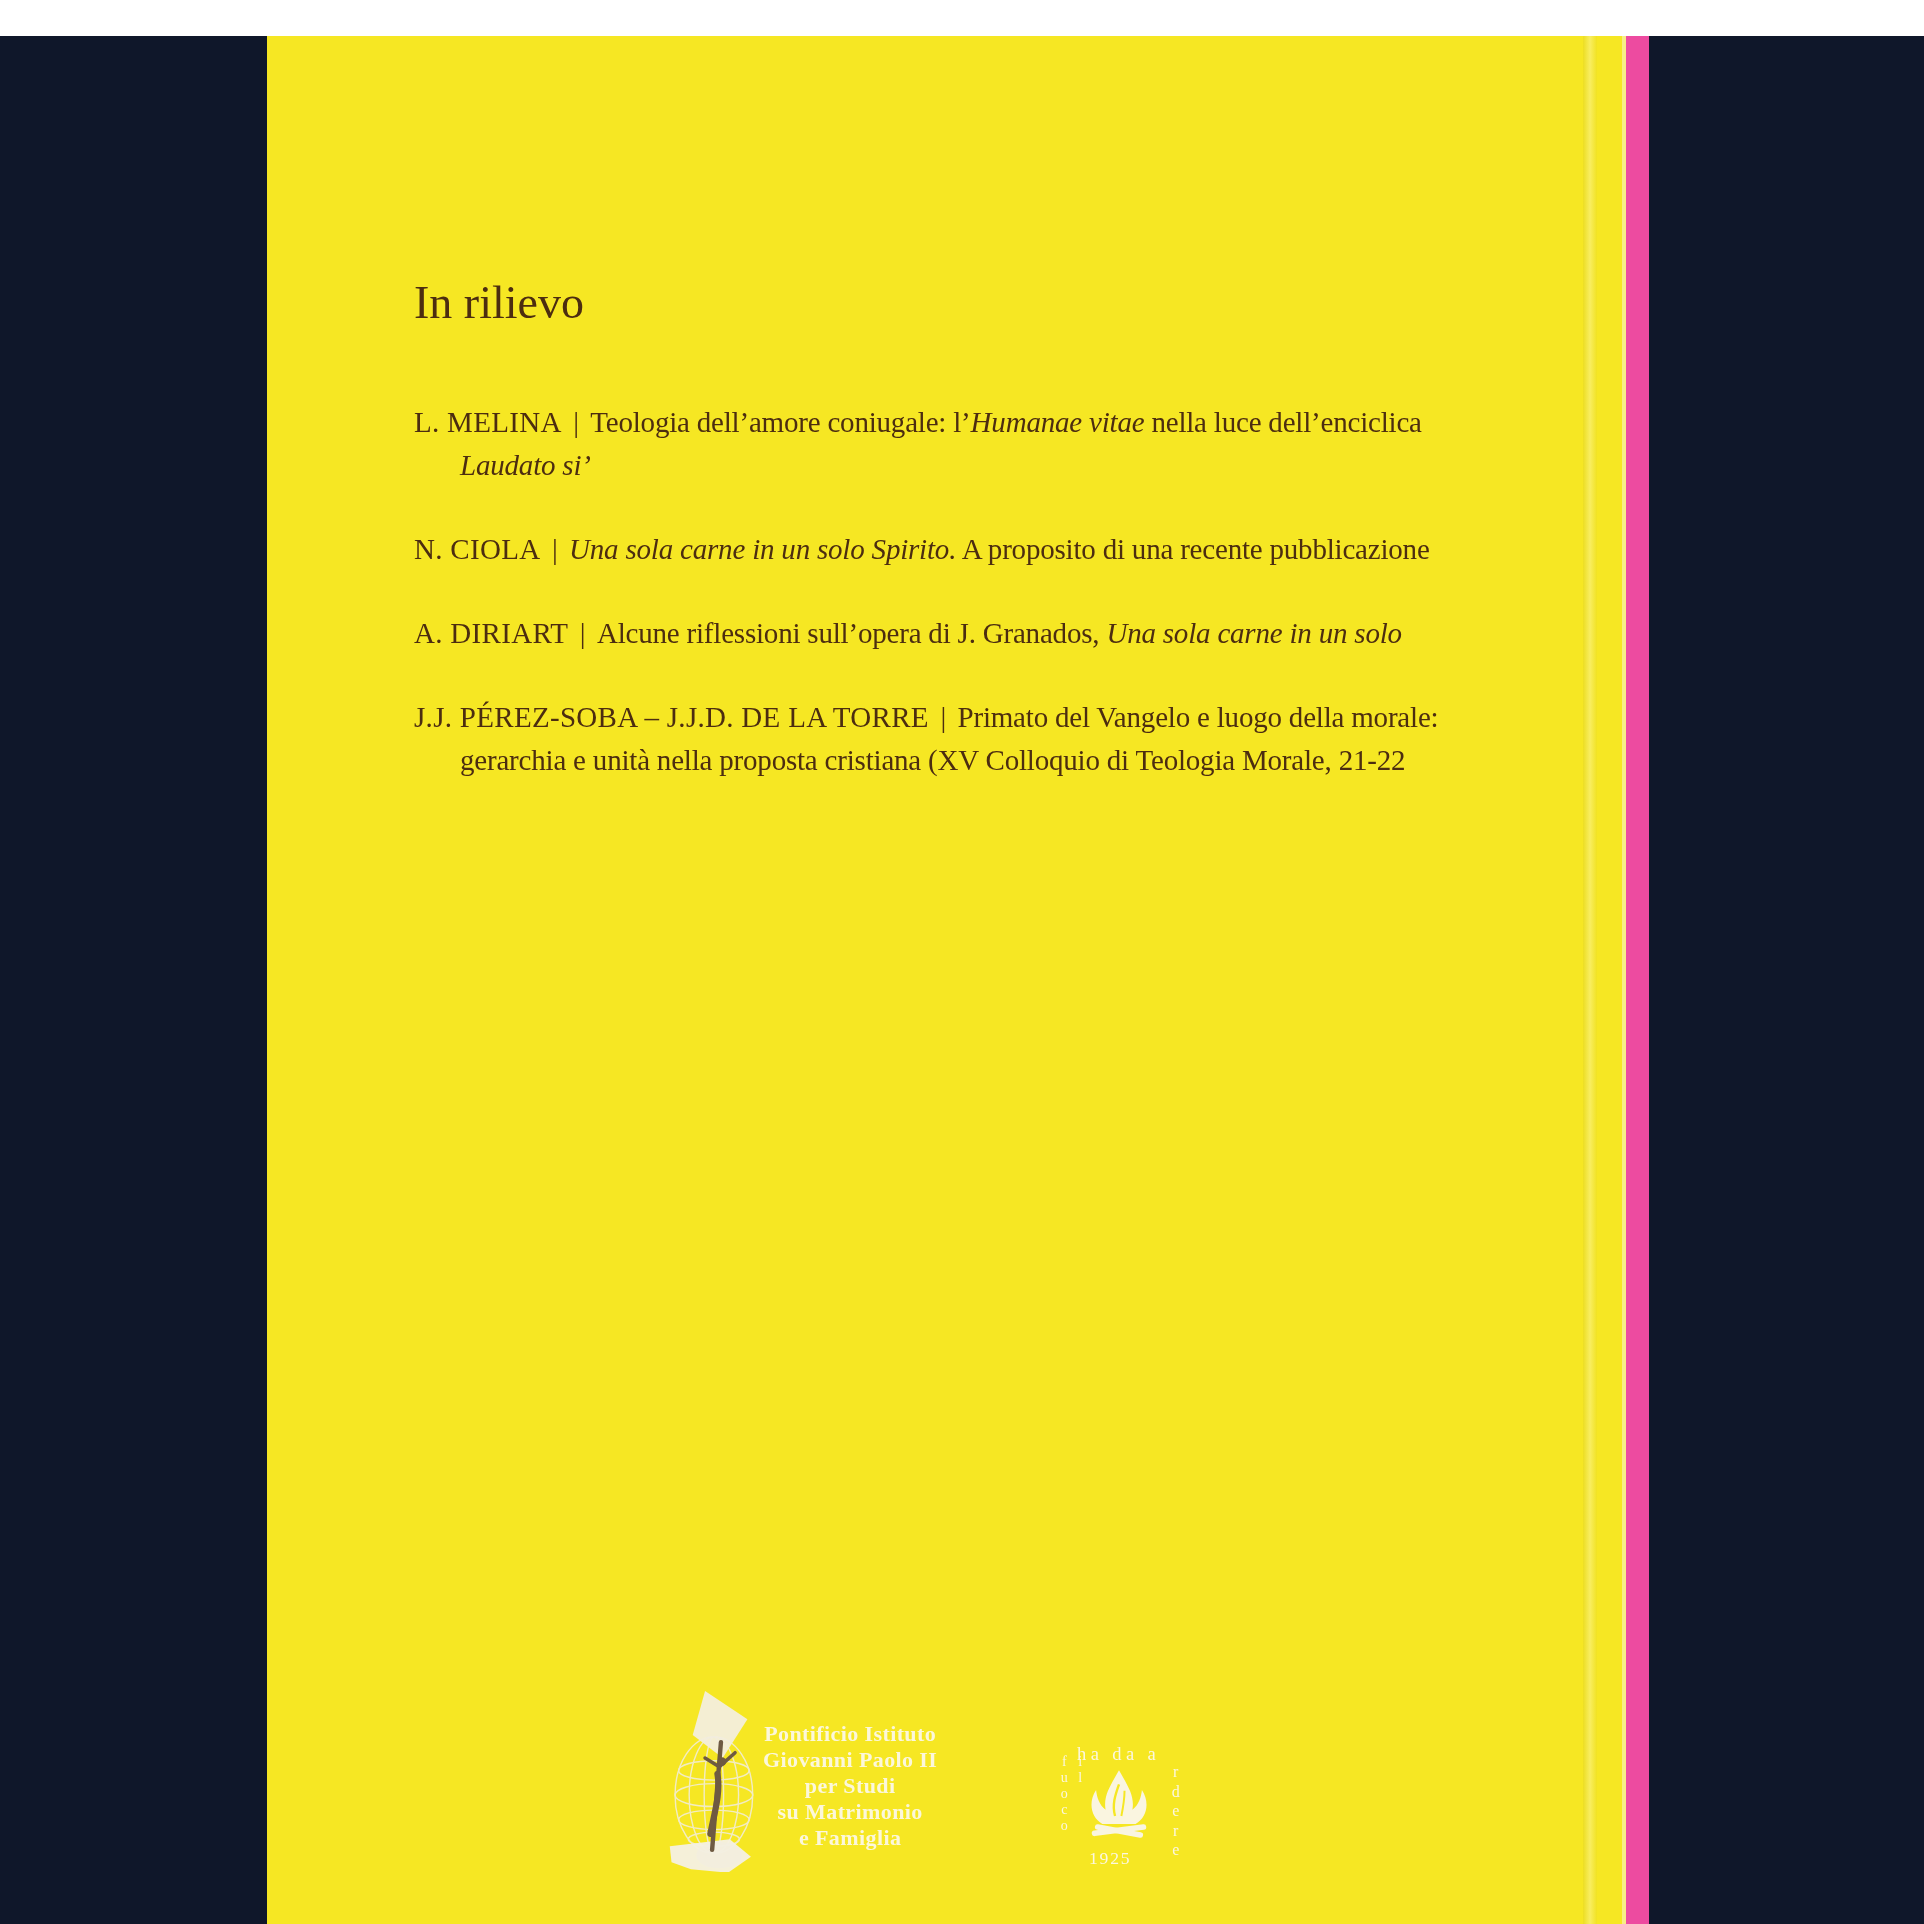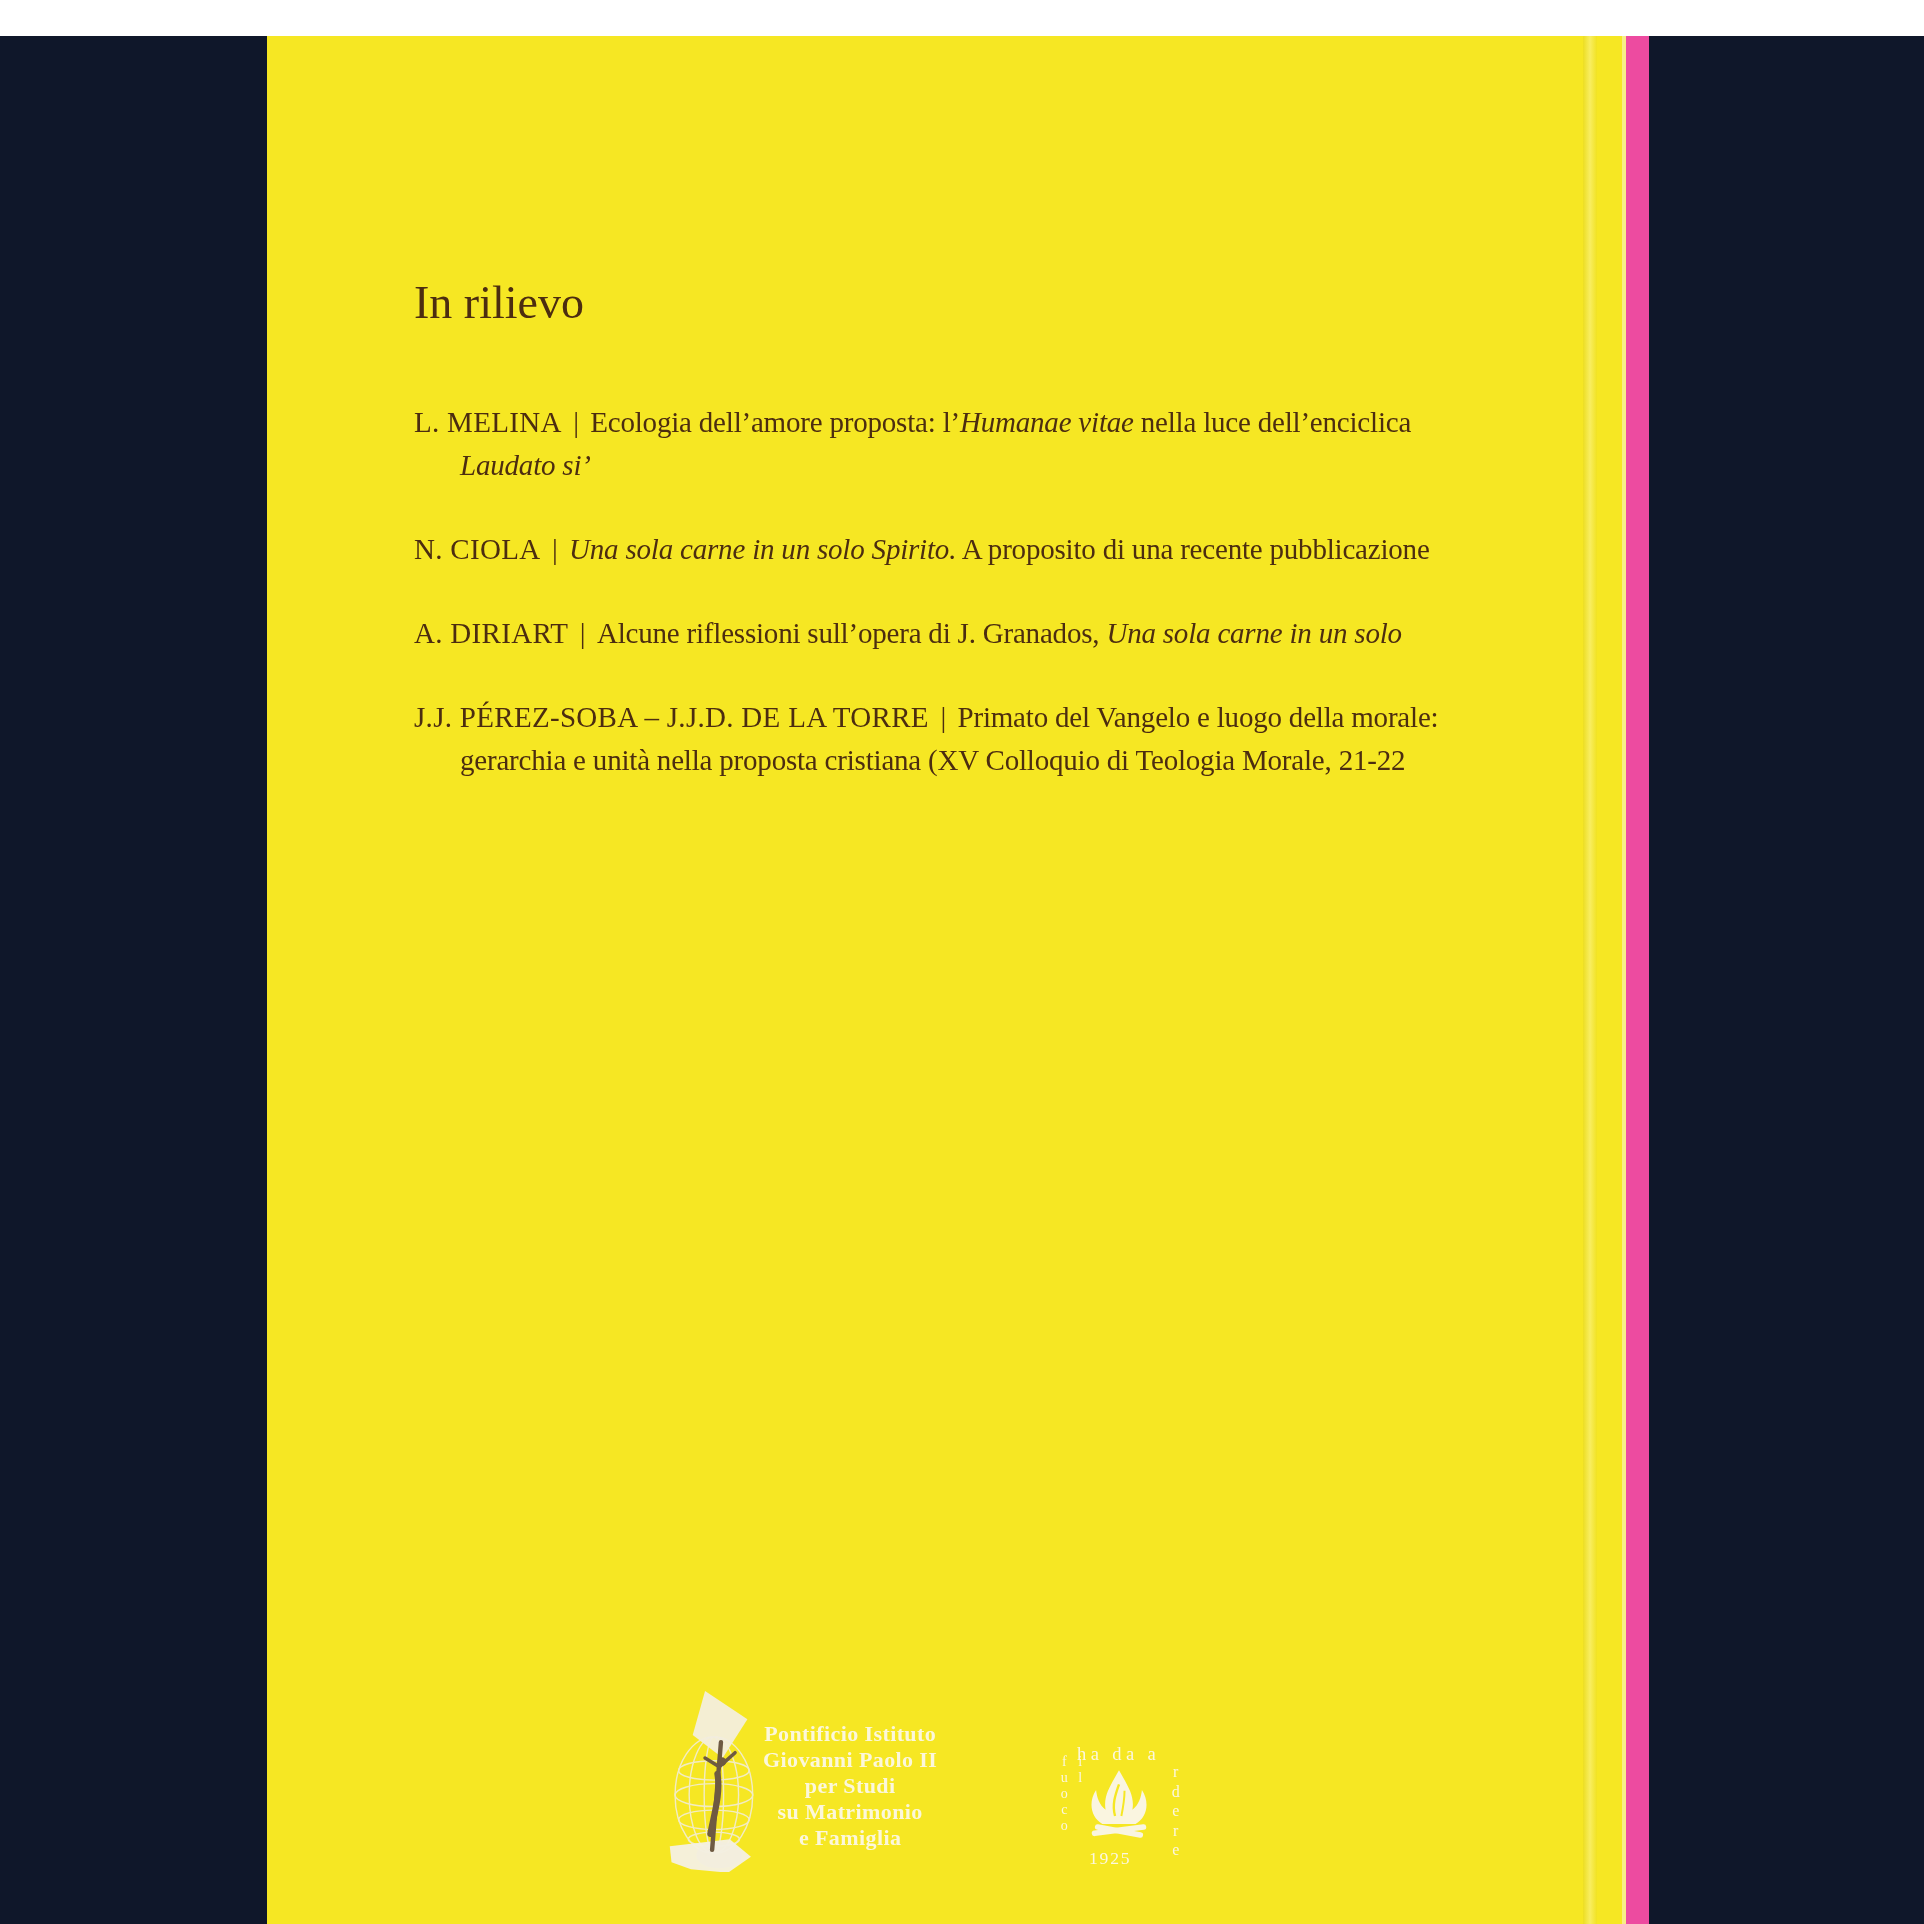--- a/index.html
+++ b/index.html
@@ -44,21 +44,21 @@
 <div id="page">
   <div id="cover">
     <div class="crease"></div>
     <div class="spine-sliver"></div>
 
     <div id="content">
 
       <h2 class="heading" id="heading-1">In rilievo</h2>
 
       <p class="entry">
-        <span class="line"><span class="author">L. MELINA</span><span class="sep">|</span><span>Ecologia dell’amore proposta: l’</span><span class="i">Humanae vitae</span><span> nella luce dell’enciclica</span></span>
+        <span class="line"><span class="author">L. MELINA</span><span class="sep">|</span><span>Teologia dell’amore coniugale: l’</span><span class="i">Humanae vitae</span><span> nella luce dell’enciclica</span></span>
         <span class="line cont"><span class="i">Laudato si’</span></span>
       </p>
 
       <p class="entry">
         <span class="line"><span class="author">N. CIOLA</span><span class="sep">|</span><span class="i">Una sola carne in un solo Spirito.</span><span> A proposito di una recente pubblicazione</span></span>
       </p>
 
       <p class="entry">
         <span class="line"><span class="author">A. DIRIART</span><span class="sep">|</span><span>Alcune riflessioni sull’opera di J. Granados, </span><span class="i">Una sola carne in un solo</span></span>
       </p>

